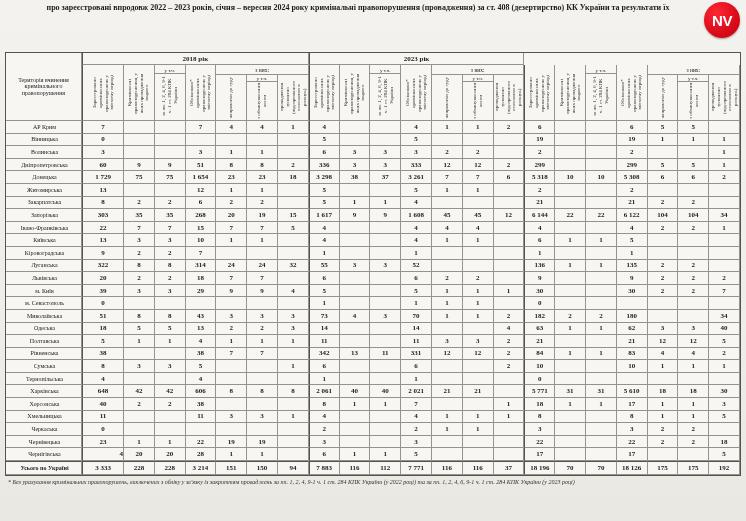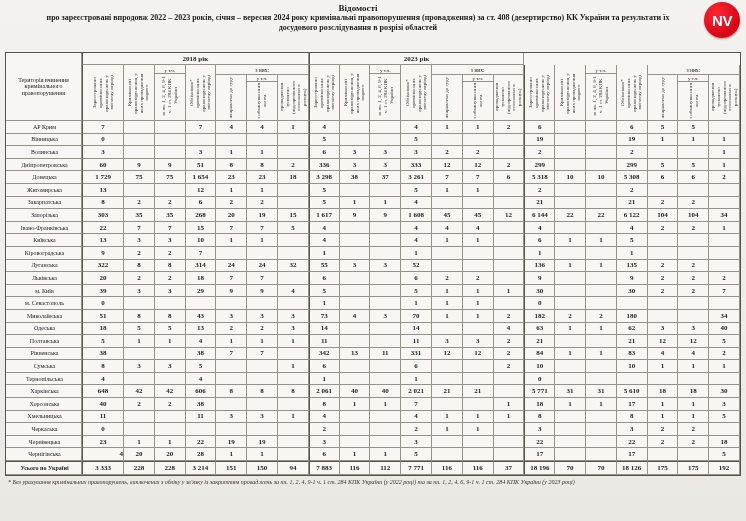--- a/index.html
+++ b/index.html
@@ -52,23 +52,21 @@
   .name{justify-content:flex-start;padding-left:2px;font-size:6px;text-align:left;line-height:1;}
   .num{font-weight:bold;font-size:7px;}
   .totrow{border-top:1px solid #55534e;font-weight:bold;}
   .foot{position:absolute;left:8px;top:479px;right:8px;font-size:6px;font-style:italic;color:#33322f;}
 </style>
 </head>
 <body>
 
 <div class="page">
   <div class="titles">
-    <div class="t1">Відомості</div>
     <div class="t2">про зареєстровані впродовж 2022 – 2023 років, січня – вересня 2024 року кримінальні правопорушення (провадження) за ст. 408 (дезертирство) КК України та результати їх</div>
-    <div class="t3">досудового розслідування в розрізі областей</div>
   </div>
 
   <div class="nv">
     <span>NV</span>
   </div>
 
   <div class="tbl" id="tbl">
       <div class="hc" style="grid-area: 1 / 1 / 4;">Територія вчинення кримінального правопорушення</div>
       <div class="yc gb" style="grid-area: 1 / 2 / auto / span 7;">2018 рік</div>
       <div class="vtc gb" style="grid-area: 2 / 2 / 4;">

